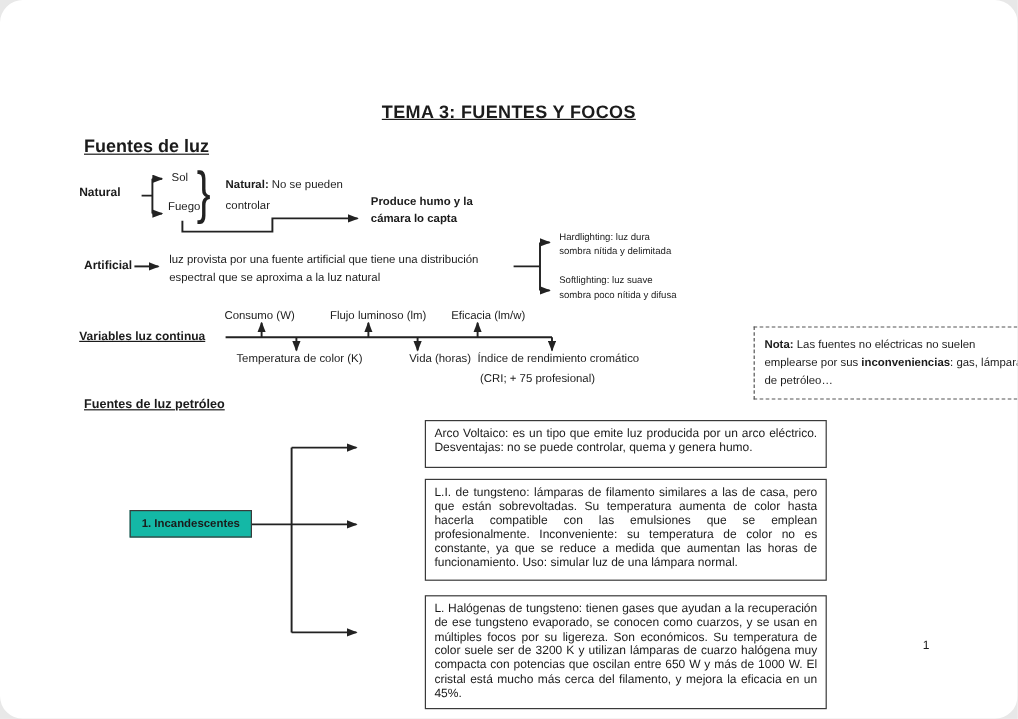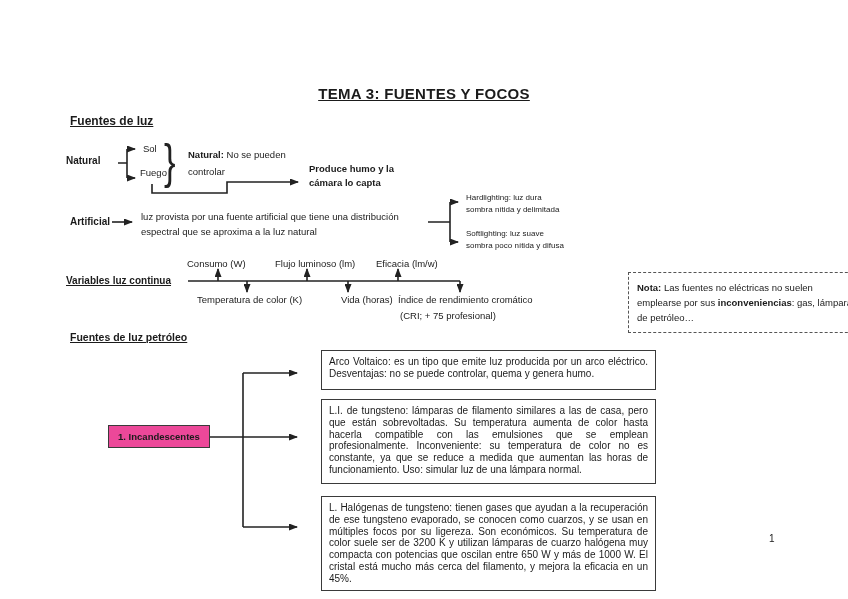--- a/index.html
+++ b/index.html
@@ -1,40 +1,41 @@
 <!DOCTYPE html>
 <html><head>
 <meta charset="utf-8">
 <style>
   html,body{margin:0;padding:0;background:#e8e8e8;}
   .page{
     position:relative;width:848px;height:599px;background:#ffffff;
     font-family:"Liberation Sans",sans-serif;color:#1b1b1b;overflow:hidden;
     margin:0 auto;
+    border-radius:19px;
   }
   .abs{position:absolute;}
   .b{font-weight:bold;}
   .title{width:100%;text-align:center;font-size:15px;font-weight:bold;text-decoration:underline;letter-spacing:.3px;}
-  .h1{font-size:12px;font-weight:bold;text-decoration:underline;}
+  .h1{font-size:15px;font-weight:bold;text-decoration:underline;}
   .h2{font-size:10.5px;font-weight:bold;text-decoration:underline;}
   .lbl{font-size:10px;font-weight:bold;}
   .t{font-size:9.5px;}
   .small{font-size:8px;line-height:12px;}
   .brace{font-size:48px;line-height:44px;font-weight:400;transform:scaleX(.72);transform-origin:left center;color:#222;}
   .notabox{
     width:240px;min-height:58px;border:1.5px dashed #555;box-sizing:border-box;
     padding:7px 8px;font-size:9.5px;line-height:15px;
   }
   .incbox{
     width:102px;height:23px;border:1.3px solid #3a3a3a;box-sizing:border-box;
-    text-align:center;line-height:21px;font-size:9.5px;font-weight:bold;background:#ec4899;
+    text-align:center;line-height:21px;font-size:9.5px;font-weight:bold;background:#14b8a6;
   }
   .descbox{
     width:335px;border:1.3px solid #3a3a3a;box-sizing:border-box;
-    padding:5px 7px;font-size:10px;line-height:11.8px;text-align:justify;background:#fff;
+    padding:5px 7px;font-size:10px;line-height:11.8px;text-align:justify;background:#fff;margin-left:33px;
   }
   svg.overlay{left:0;top:0;pointer-events:none;}
 </style>
 </head>
 <body>
 
 <div class="page">
 
   <svg class="abs overlay" width="848" height="599" viewBox="0 0 848 599">
     <defs>

